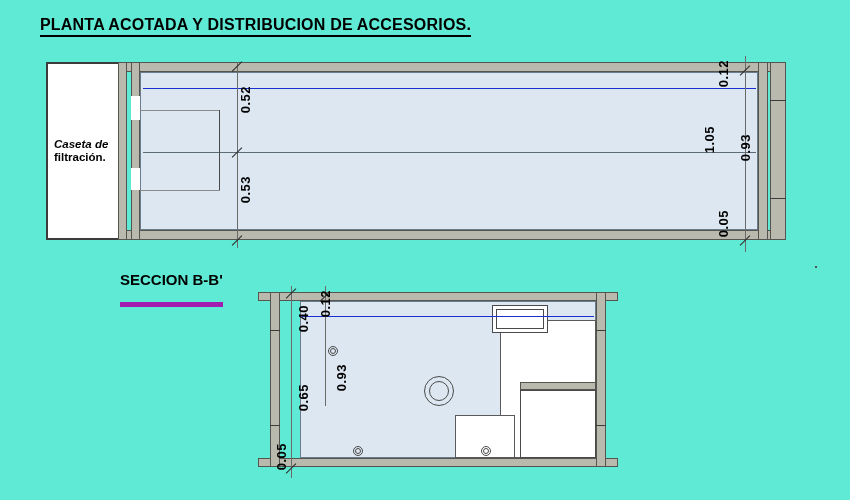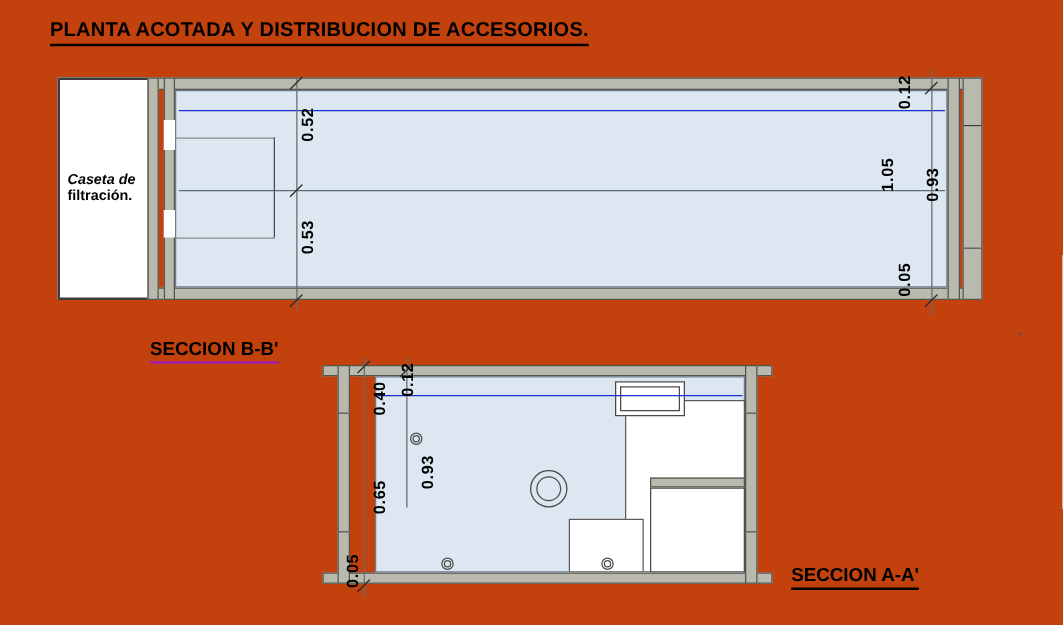--- a/index.html
+++ b/index.html
@@ -4,21 +4,21 @@
 <style>
   html, body {
     margin: 0;
     padding: 0;
     background: #ffffff;
   }
   #root {
     position: relative;
     width: 850px;
     height: 500px;
-    background: #c2410c;
+    background: #5eead4;
     font-family: "Liberation Sans", sans-serif;
     overflow: hidden;
   }
   .title {
     position: absolute;
     font-weight: bold;
     color: #000000;
     white-space: nowrap;
   }
   #main-title {
@@ -26,22 +26,22 @@
     top: 16px;
     font-size: 16px;
     letter-spacing: 0.2px;
     border-bottom: 2px solid #000;
     padding-bottom: 1px;
   }
   #label-seccion-bb {
     left: 120px;
     top: 271px;
     font-size: 15px;
-    border-bottom: 2px solid #a21caf;
-    padding-bottom: 1px;
+    border-bottom: 5px solid #a21caf;
+    padding-bottom: 14px;
   }
   #label-seccion-aa {
     left: 633px;
     top: 452px;
     font-size: 15px;
     border-bottom: 2px solid #000;
     padding-bottom: 1px;
   }
 
   
@@ -117,21 +117,20 @@
     background: transparent;
   }
 </style>
 </head>
 <body>
 
 <div id="root">
 
   <div class="title" id="main-title">PLANTA ACOTADA Y DISTRIBUCION  DE ACCESORIOS.</div>
   <div class="title" id="label-seccion-bb">SECCION B-B'</div>
-  <div class="title" id="label-seccion-aa">SECCION A-A'</div>
 
   <div>
 
     <div class="wall" style="left:46px; top:62px; width:740px; height:10px;"></div>
 
     <div class="wall" style="left:46px; top:230px; width:740px; height:10px;"></div>
 
     <div class="plain" style="left:46px; top:62px; width:74px; height:178px; border-width:2px;"></div>
     <div class="caseta-label" style="left:54px; top:138px;font-style:italic;">Caseta de</div>
     <div class="caseta-label" style="left:54px; top:151px;">filtración.</div>

